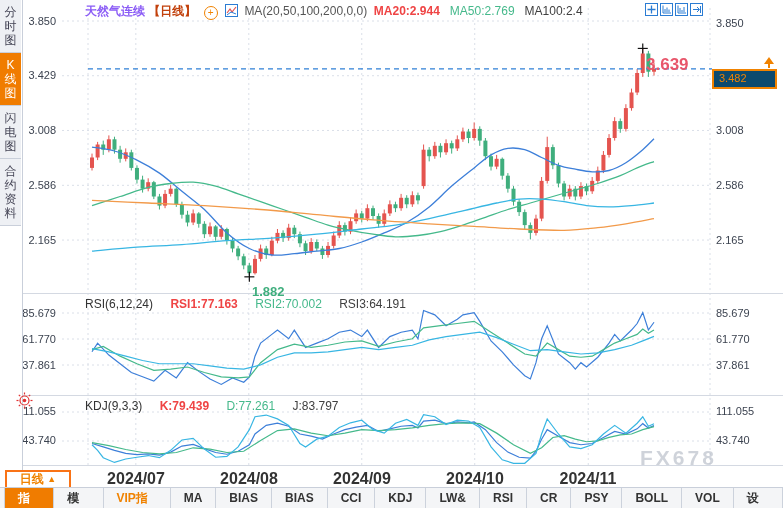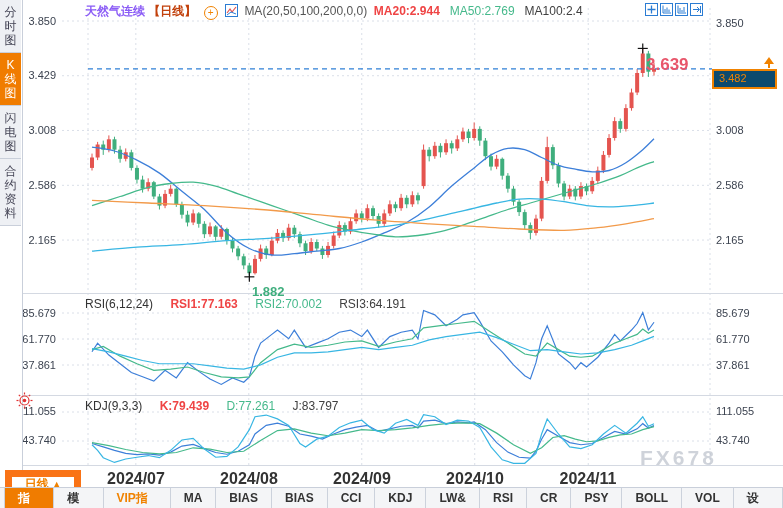--- a/index.html
+++ b/index.html
@@ -36,21 +36,21 @@
   #high-label{left:646px;top:31px;color:#e8566b;font-size:17px;font-weight:bold;margin-top:24px;}
   #low-label{left:252px;top:284px;color:#3fae7d;font-size:13px;font-weight:bold;}
   #last-box{left:712px;top:69px;width:56px;height:16px;border:2px solid #f08200;background:#0c4a6e;
             color:#f08200;font-size:11px;line-height:15px;padding-left:5px;}
   #last-arrow{left:764px;top:57px;width:0;height:0;border-left:5px solid transparent;
               border-right:5px solid transparent;border-bottom:7px solid #f08200;}
   #last-arrow-stem{left:768px;top:63px;width:2px;height:5px;background:#f08200;}
   
   .date-lbl{font-size:16px;font-weight:bold;color:#333;width:60px;text-align:center;top:470px;}
   
-  #period-btn{left:5px;top:470px;width:62px;height:15px;border:7px solid #f97316;background:#fff;
+  #period-btn{left:5px;top:470px;width:62px;height:15px;border:2px solid #f97316;background:#fff;
               color:#f08200;font-size:12px;font-weight:bold;text-align:center;line-height:15px;cursor:pointer;z-index:6;}
   #period-btn .arr{font-size:9px;vertical-align:1px;}
   
   #toolbar{position:absolute;left:0;top:487px;width:783px;height:21px;background:#f4f5f7;
            border-top:1px solid #c9cfda;display:flex;align-items:stretch;z-index:6;}
   .tb-btn{padding:0 13px;font-size:12px;font-weight:bold;color:#333;line-height:20px;
           border-right:1px solid #ccd2dc;cursor:pointer;}
   .tb-btn:first-child{border-left:1px solid #ccd2dc;margin-left:4px;}
   .tb-btn.active{background:#f07c00;color:#fff;}
   .tb-btn.vip{color:#f08200;}

